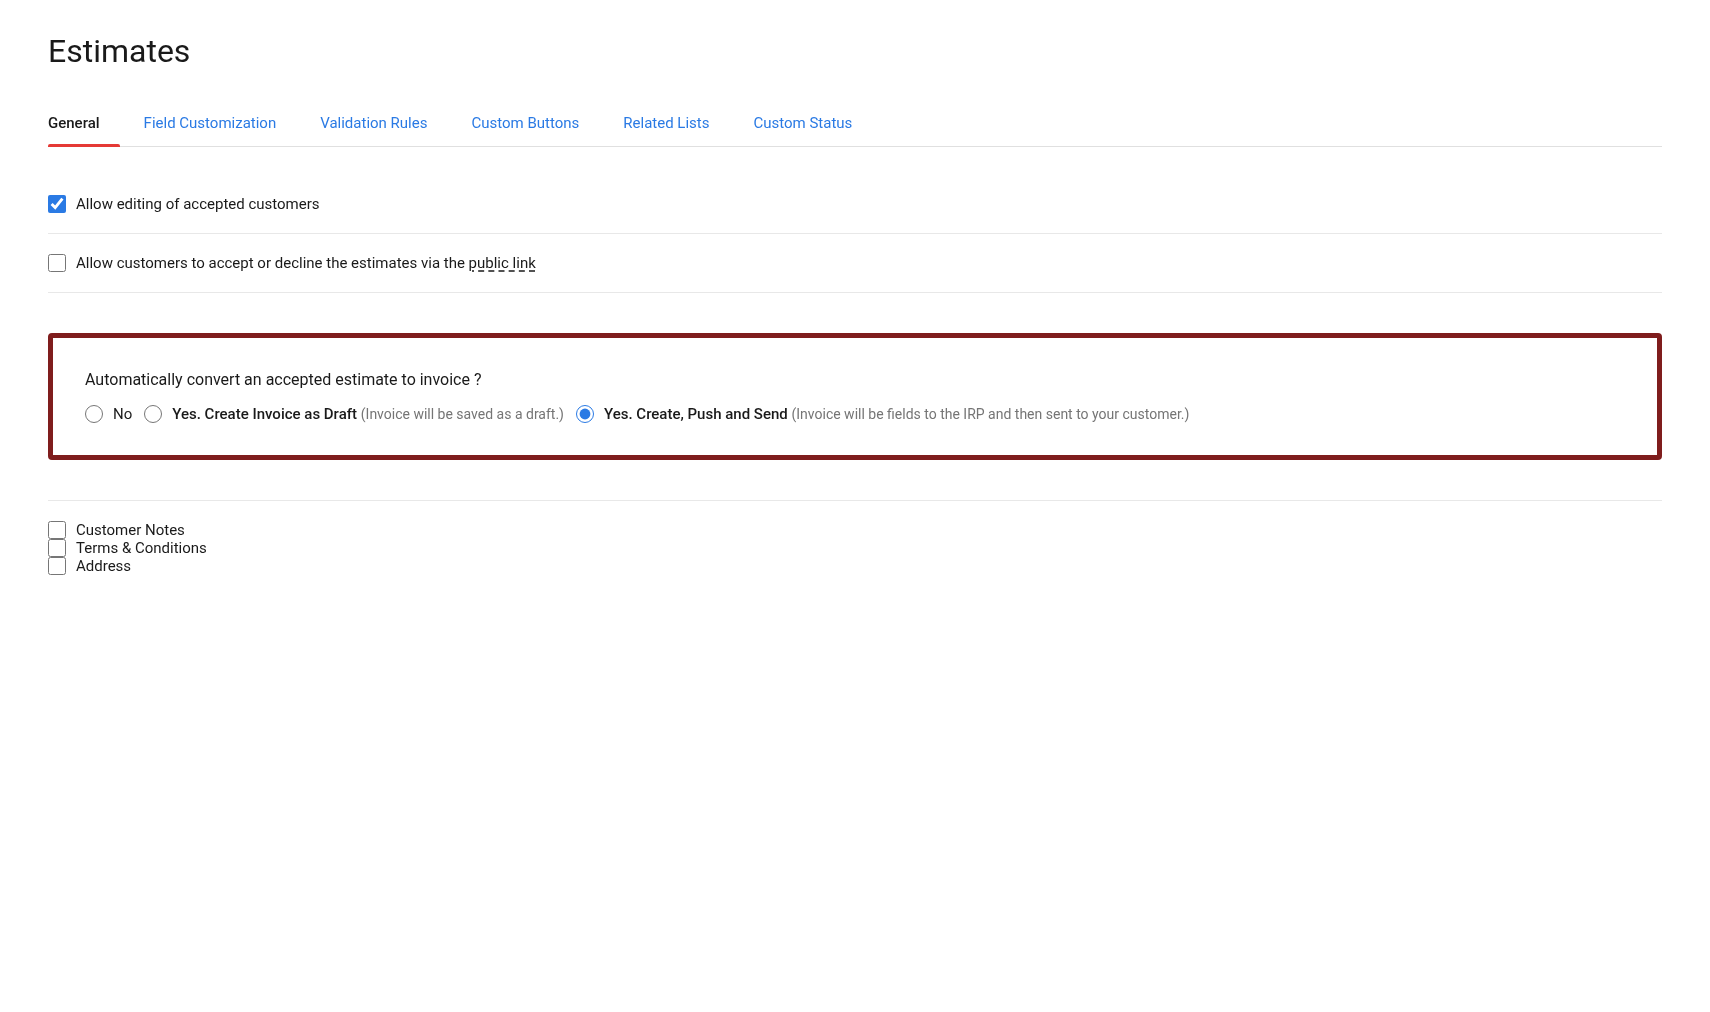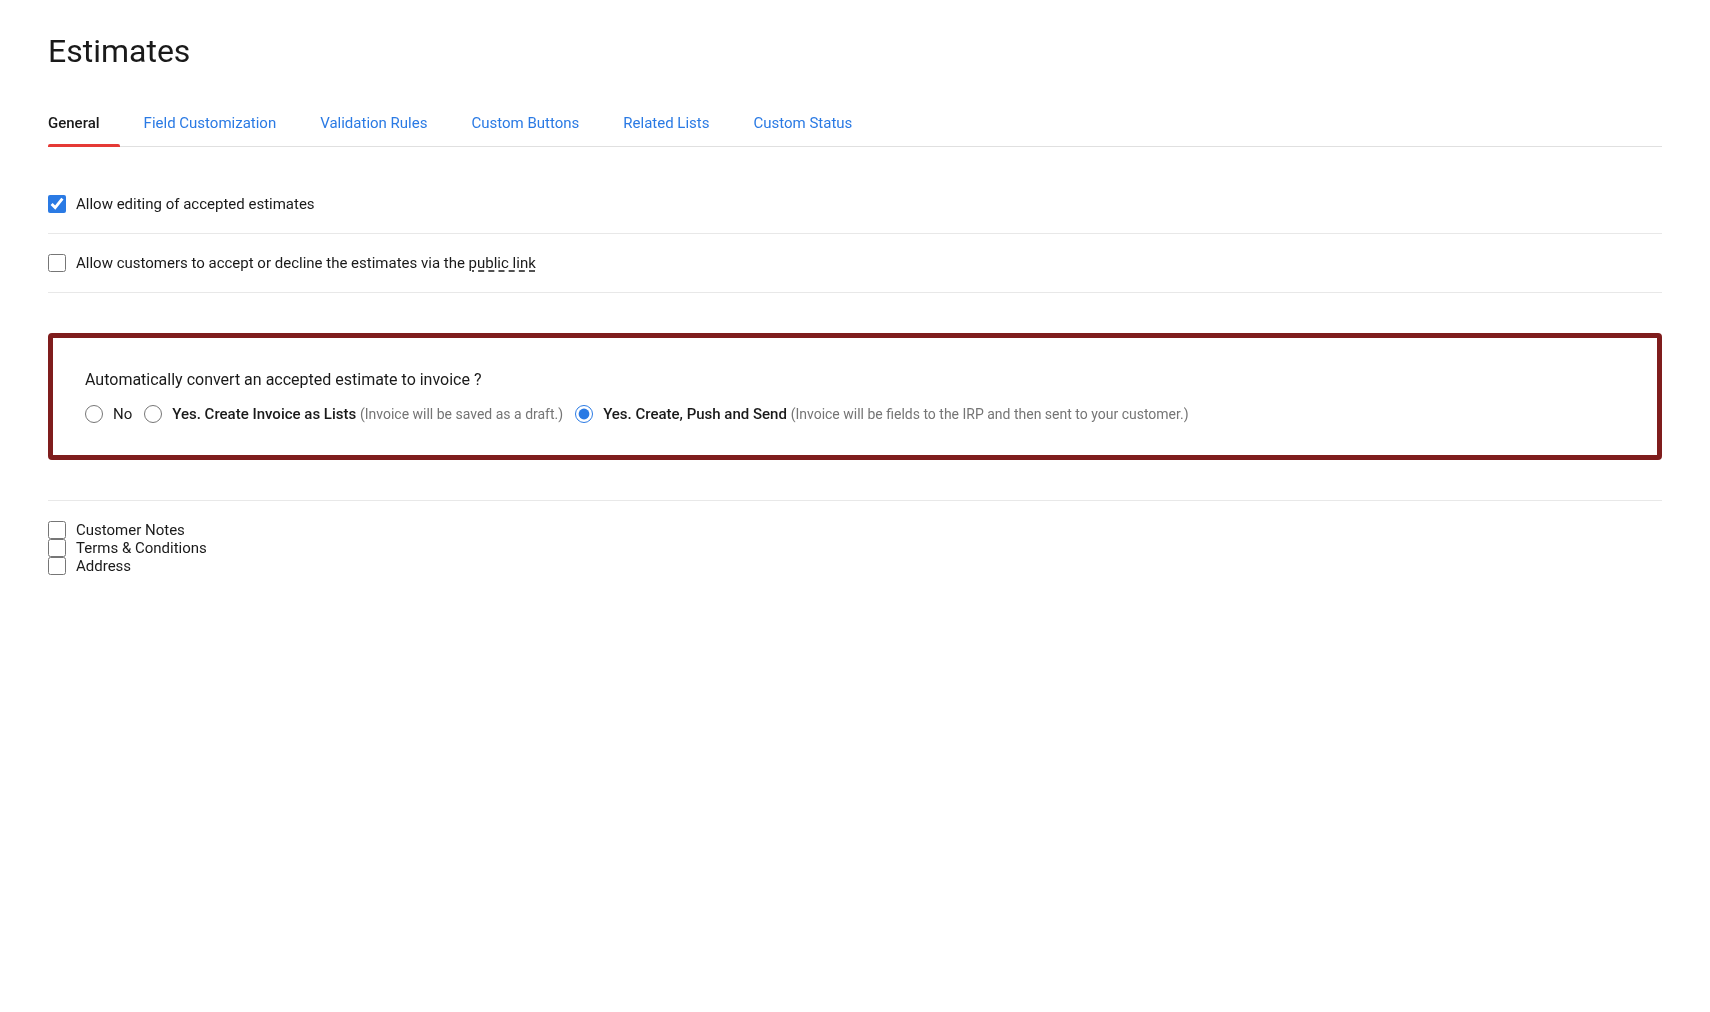--- a/index.html
+++ b/index.html
@@ -163,21 +163,21 @@
   <a class="tab">Field Customization</a>
   <a class="tab">Validation Rules</a>
   <a class="tab">Custom Buttons</a>
   <a class="tab">Related Lists</a>
   <a class="tab">Custom Status</a>
 </nav>
 
 <div class="section">
   <label class="checkbox-row">
     <input type="checkbox" checked="" style="">
-    <span>Allow editing of accepted estimates</span>
+    <span>Allow editing of accepted customers</span>
   </label>
 </div>
 
 <div class="section">
   <label class="checkbox-row">
     <input type="checkbox" style="">
     <span>Allow customers to accept or decline the estimates via the <span class="dashed-underline">public link</span></span>
   </label>
 </div>
 
@@ -185,21 +185,21 @@
   <div class="highlight-box">
     <div class="question">Automatically convert an accepted estimate to invoice ?</div>
     <div class="radio-group">
       <label class="radio-row">
         <input type="radio" name="auto_convert" style="">
         <span>No</span>
       </label>
       <label class="radio-row">
         <input type="radio" name="auto_convert" style="">
         <span>
-          <span class="radio-label-main">Yes. Create Invoice as Lists</span>
+          <span class="radio-label-main">Yes. Create Invoice as Draft</span>
           <span class="radio-label-hint"> <span>(Invoice will be saved as a draft.)</span></span>
         </span>
       </label>
       <label class="radio-row">
         <input type="radio" name="auto_convert" checked="" style="">
         <span>
           <span class="radio-label-main">Yes. Create, Push and Send</span>
           <span class="radio-label-hint"> <span>(Invoice will be fields to the IRP and then sent to your customer.)</span></span>
         </span>
       </label>

